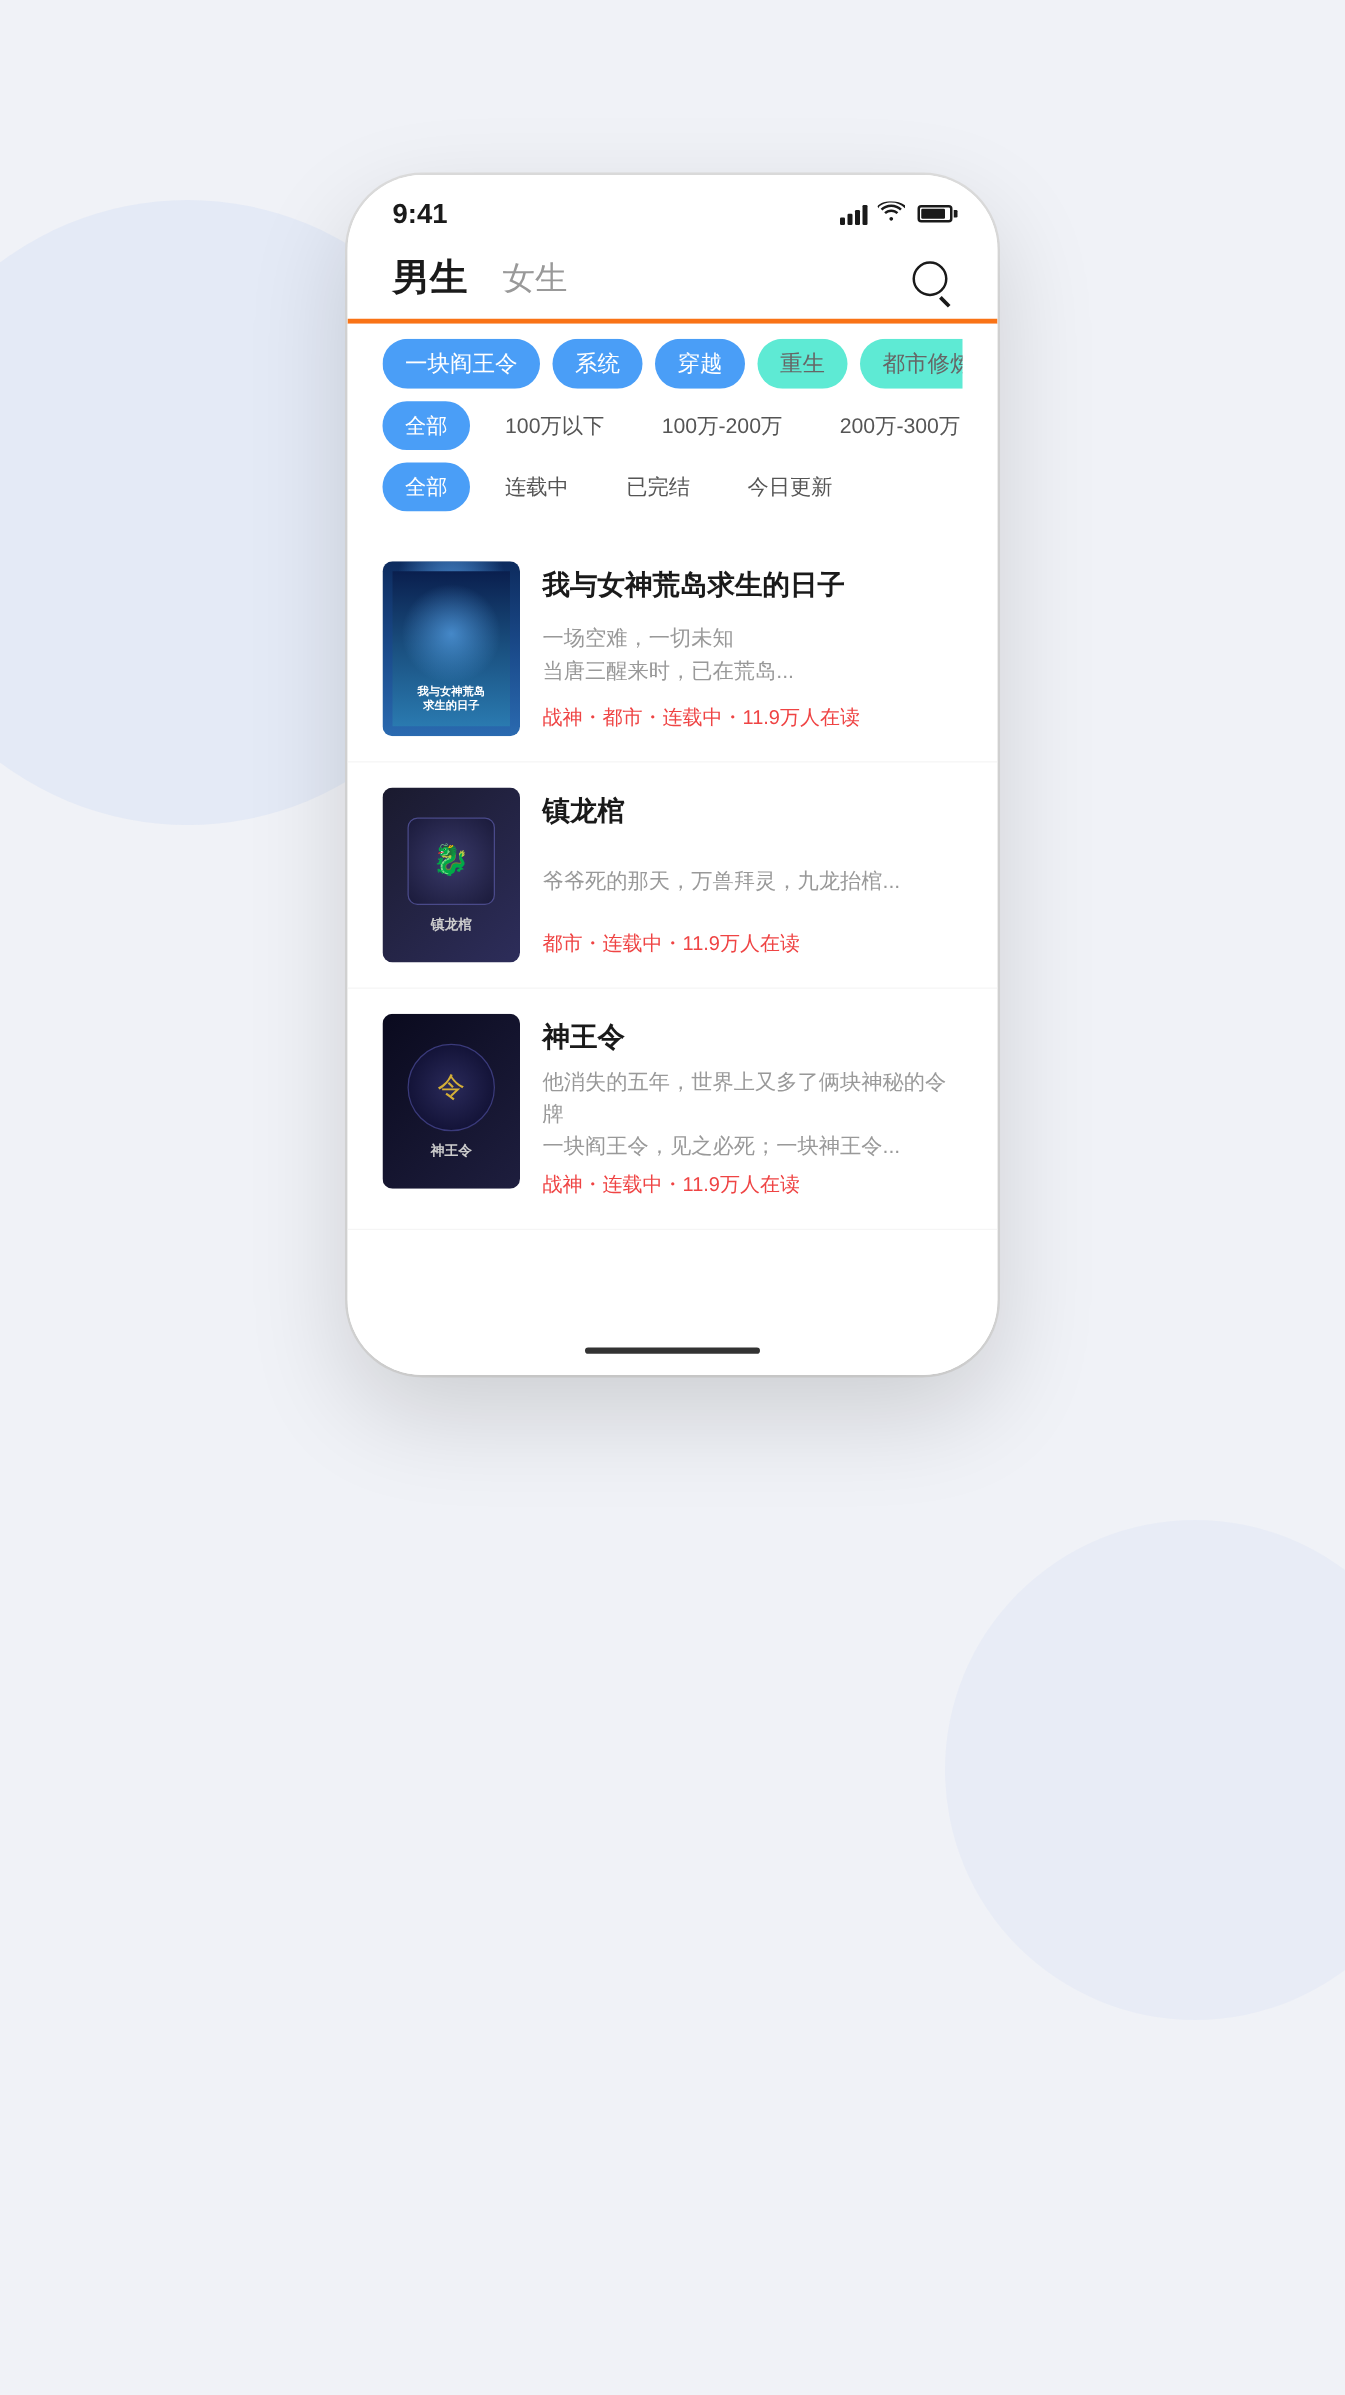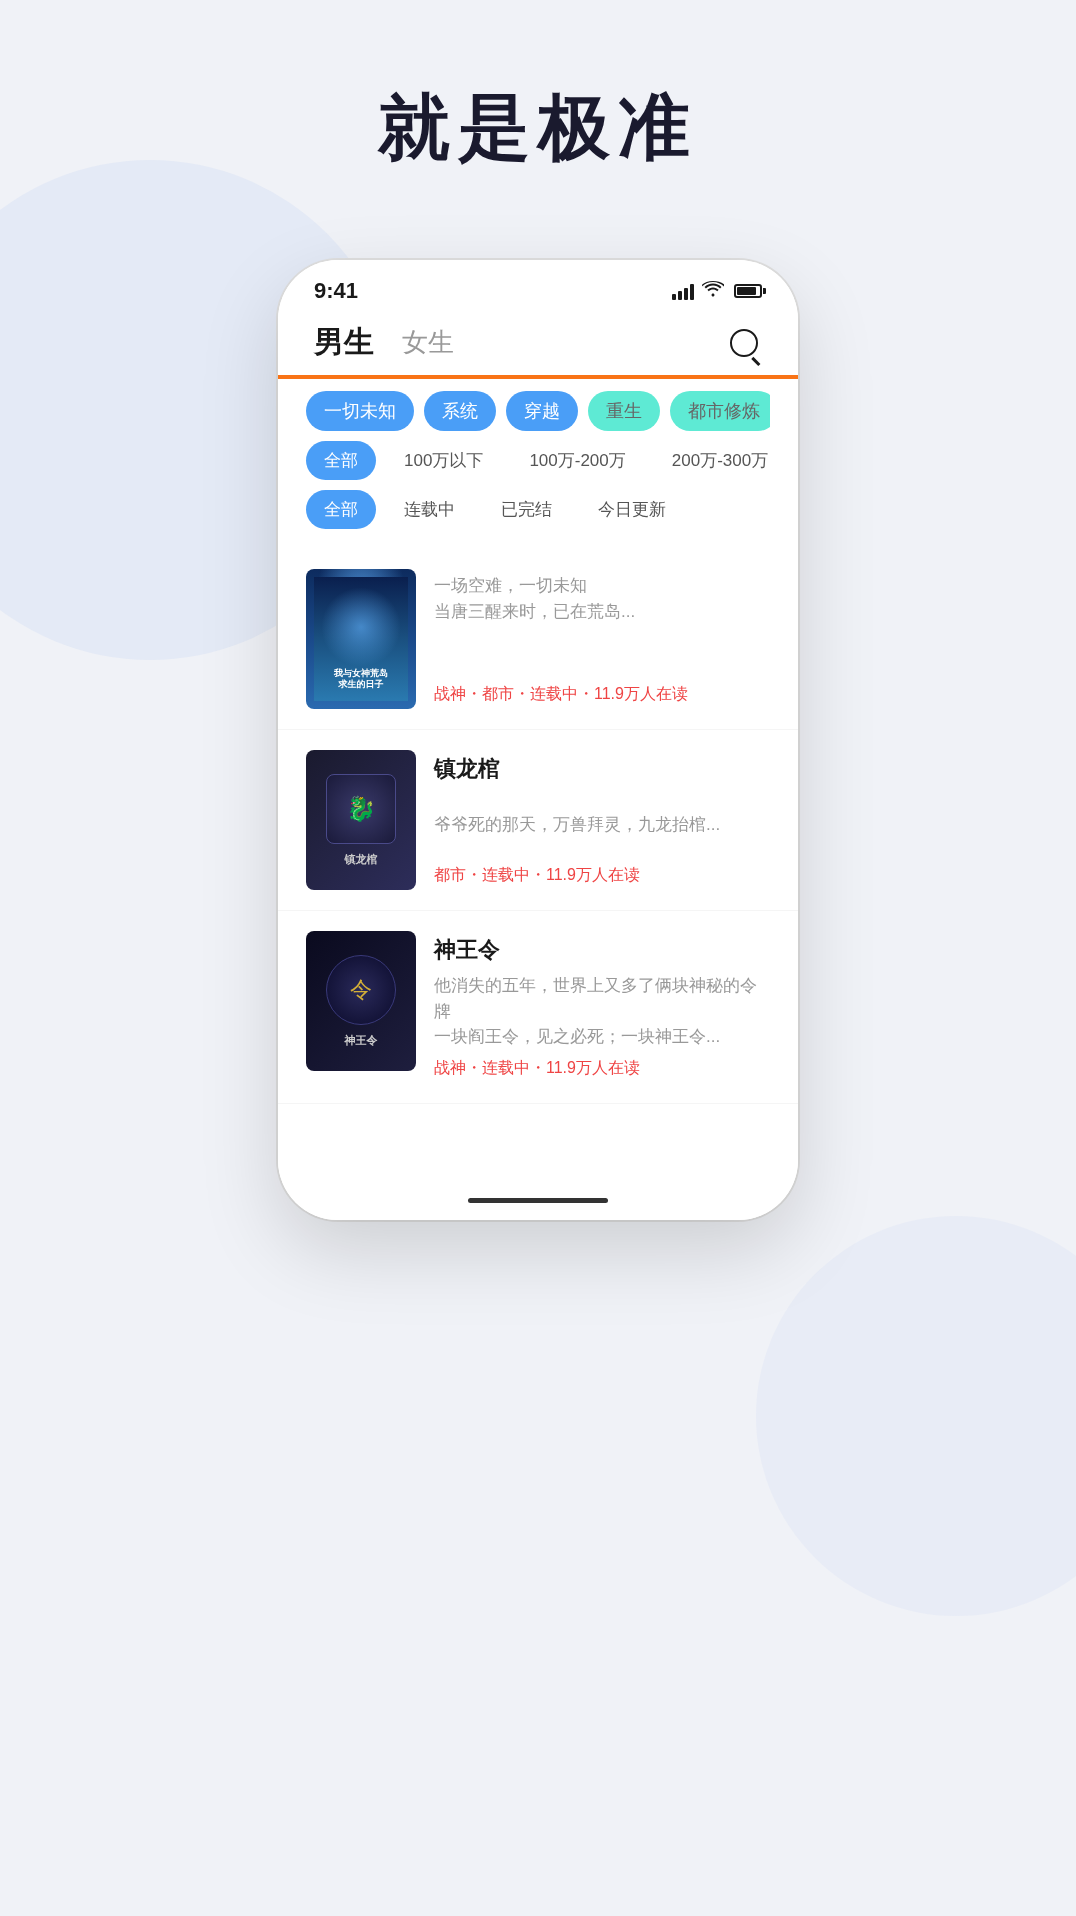--- a/index.html
+++ b/index.html
@@ -334,21 +334,20 @@
       border-radius: 3px;
     }
   </style>
 </head>
 <body>
 
 <div class="bg-circle-1"></div>
 <div class="bg-circle-2"></div>
 
 <div class="header-section">
-  <div class="main-title">就是极准</div>
 </div>
 
 <div class="phone-container">
   <div class="phone">
 
     <div class="status-bar">
       <span class="status-time">9:41</span>
       <div class="status-icons">
         <div class="signal-bars">
           <div class="signal-bar" style="height:6px;"></div>
@@ -371,21 +370,21 @@
       <span class="nav-tab active">男生</span>
       <span class="nav-tab">女生</span>
       <div class="search-btn">
         <div class="search-circle"></div>
       </div>
     </div>
 
     <div class="filter-section">
 
       <div class="tags-row">
-        <span class="tag active">一切未知</span>
+        <span class="tag active">一块阎王令</span>
         <span class="tag active">系统</span>
         <span class="tag active">穿越</span>
         <span class="tag">重生</span>
         <span class="tag">都市修炼</span>
 
       </div>
 
       <div class="count-row">
         <span class="count-tag active">全部</span>
         <span class="count-tag">100万以下</span>
@@ -409,20 +408,21 @@
             <div style="position:relative;width:100%;height:100%;background:linear-gradient(180deg,#0a1f4e 0%,#1a5080 50%,#2a7ab0 100%);display:flex;flex-direction:column;align-items:center;justify-content:flex-end;padding-bottom:10px;">
 
               <div style="position:absolute;top:10px;left:50%;transform:translateX(-50%);width:80px;height:80px;background:radial-gradient(circle,rgba(100,180,255,0.6) 0%,transparent 70%);border-radius:50%;"></div>
               <div style="font-size:9px;color:#fff;font-weight:700;line-height:1.3;z-index:1;">
                 我与女神荒岛<br>求生的日子
               </div>
             </div>
           </div>
         </div>
         <div class="book-info">
+          <div class="book-title">我与女神荒岛求生的日子</div>
           <div class="book-desc">
             <span>一场空难，一切未知</span><br>
             <span>当唐三醒来时，已在荒岛...</span>
           </div>
           <div class="book-meta">战神・都市・连载中・11.9万人在读</div>
         </div>
       </div>
 
       <div class="book-item">
         <div class="book-cover">

